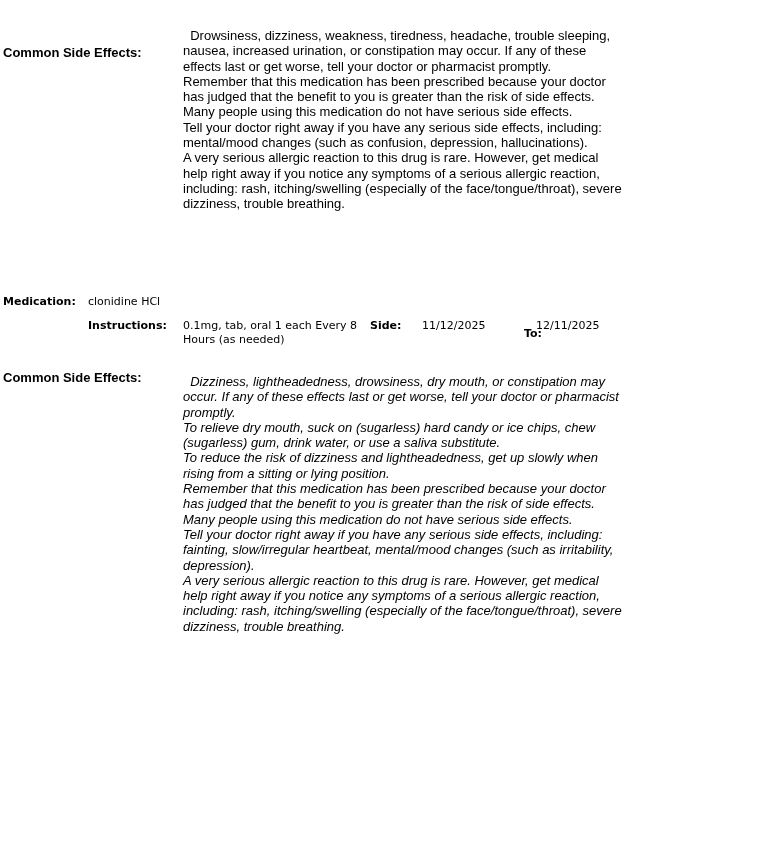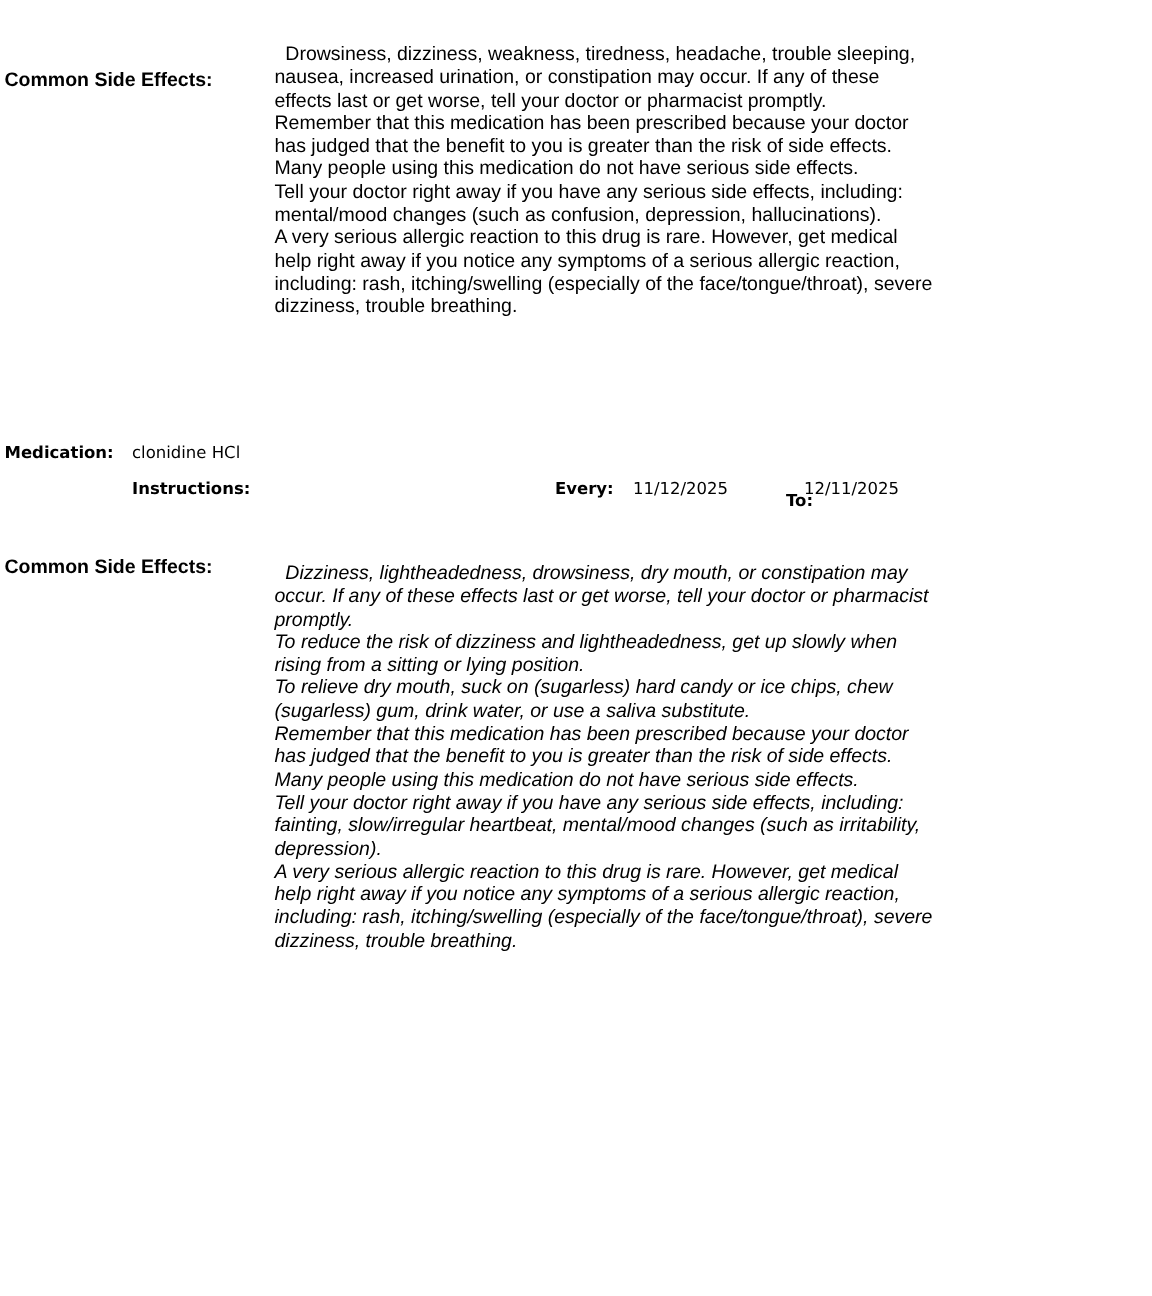--- a/index.html
+++ b/index.html
@@ -60,28 +60,29 @@
     <p>  Drowsiness, dizziness, weakness, tiredness, headache, trouble sleeping, nausea, increased urination, or constipation may occur. If any of these effects last or get worse, tell your doctor or pharmacist promptly.</p>
     <p>Remember that this medication has been prescribed because your doctor has judged that the benefit to you is greater than the risk of side effects. Many people using this medication do not have serious side effects.</p>
     <p>Tell your doctor right away if you have any serious side effects, including: mental/mood changes (such as confusion, depression, hallucinations).</p>
     <p>A very serious allergic reaction to this drug is rare. However, get medical help right away if you notice any symptoms of a serious allergic reaction, including: rash, itching/swelling (especially of the face/tongue/throat), severe dizziness, trouble breathing.</p>
   </div>
 
   <div class="med bold" style="left:3px; top:295px;">Medication:</div>
   <div class="med" style="left:88px; top:295px;text-align:center;">clonidine HCl</div>
 
   <div class="med bold" style="left:88px; top:319px;">Instructions:</div>
-  <div class="med bold" style="left:370px; top:319px;">Every:</div>
+  <div class="med wrap" style="left:183px; top:319px;">0.1mg, tab, oral 1 each Every 8 Hours (as needed)</div>
+  <div class="med bold" style="left:370px; top:319px;">Side:</div>
   <div class="med" style="left:422px; top:319px;">11/12/2025</div>
   <div class="med bold" style="left:524px; top:327px;">To:</div>
   <div class="med" style="left:536px; top:319px;">12/11/2025</div>
 
   <div class="sec-label" style="top:370px;">Common Side Effects:</div>
   <div class="sec-text" style="top:374px;font-style:italic;">
     <p>  Dizziness, lightheadedness, drowsiness, dry mouth, or constipation may occur. If any of these effects last or get worse, tell your doctor or pharmacist promptly.</p>
+    <p>To relieve dry mouth, suck on (sugarless) hard candy or ice chips, chew (sugarless) gum, drink water, or use a saliva substitute.</p>
     <p>To reduce the risk of dizziness and lightheadedness, get up slowly when rising from a sitting or lying position.</p>
-    <p>To relieve dry mouth, suck on (sugarless) hard candy or ice chips, chew (sugarless) gum, drink water, or use a saliva substitute.</p>
     <p>Remember that this medication has been prescribed because your doctor has judged that the benefit to you is greater than the risk of side effects. Many people using this medication do not have serious side effects.</p>
     <p>Tell your doctor right away if you have any serious side effects, including: fainting, slow/irregular heartbeat, mental/mood changes (such as irritability, depression).</p>
     <p>A very serious allergic reaction to this drug is rare. However, get medical help right away if you notice any symptoms of a serious allergic reaction, including: rash, itching/swelling (especially of the face/tongue/throat), severe dizziness, trouble breathing.</p>
   </div>
 
 </div>
 
 </body></html>

